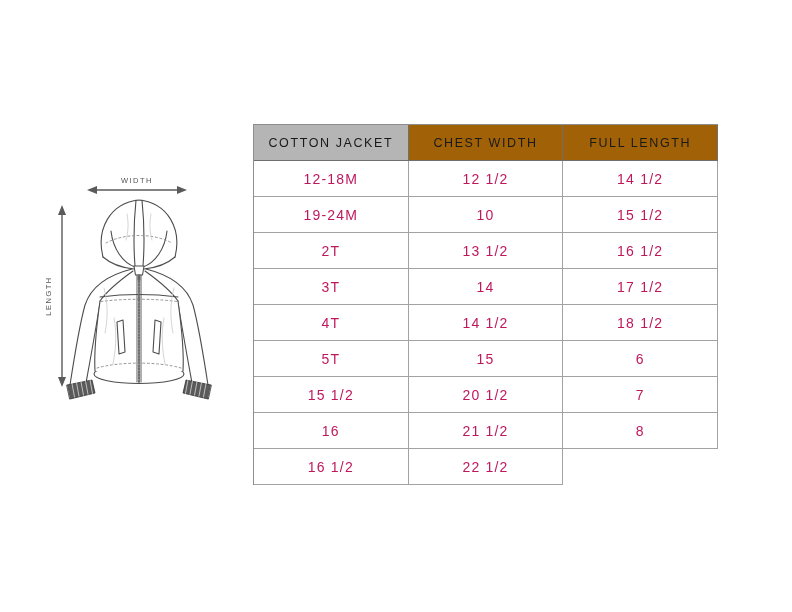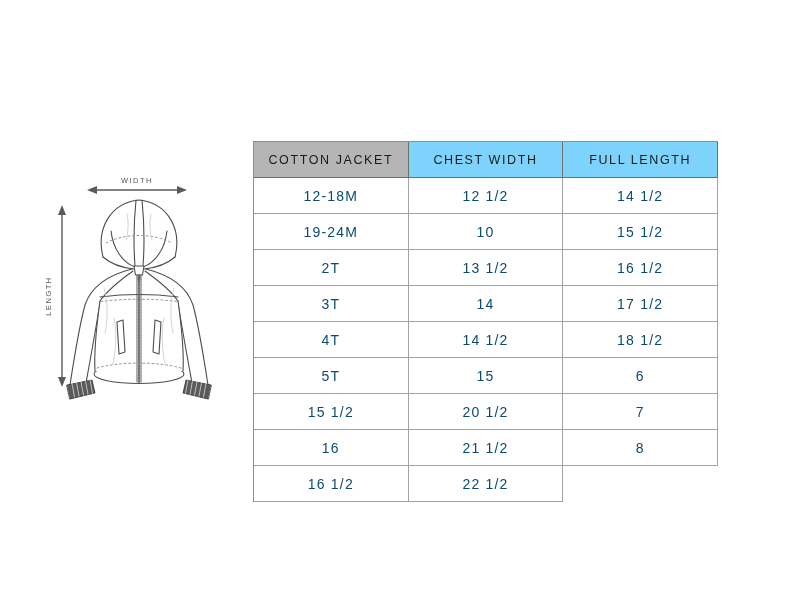--- a/index.html
+++ b/index.html
@@ -30,37 +30,36 @@
     position: absolute;
     left: 253px;
     top: 124px;
     width: 465px;
     display: grid;
     grid-template-columns: 1fr 1fr 1fr;
     grid-auto-rows: 36px;
     border-left: 1px solid #8e8e8e;
     border-top: 1px solid #8e8e8e;
     background: #ffffff;
-    margin-top: 17px;
   }
   .cell {
     display: flex;
     align-items: center;
     justify-content: center;
     border-right: 1px solid #a2a2a2;
     border-bottom: 1px solid #a2a2a2;
     font-size: 14px;
     letter-spacing: 1.2px;
-    color: #0c4a6e;
+    color: #be185d;
     white-space: nowrap;
   }
   .th {
     font-size: 12.5px;
     letter-spacing: 1.6px;
-    background: #7dd3fc;
+    background: #a16207;
     border-right: 1px solid #6f6f6f;
     border-bottom: 1px solid #6f6f6f;
     color: #1a1a1a;
   }
   .th.dark { background: #b5b5b5; }
 </style>
 </head>
 <body>
 
 <div class="diagram">

